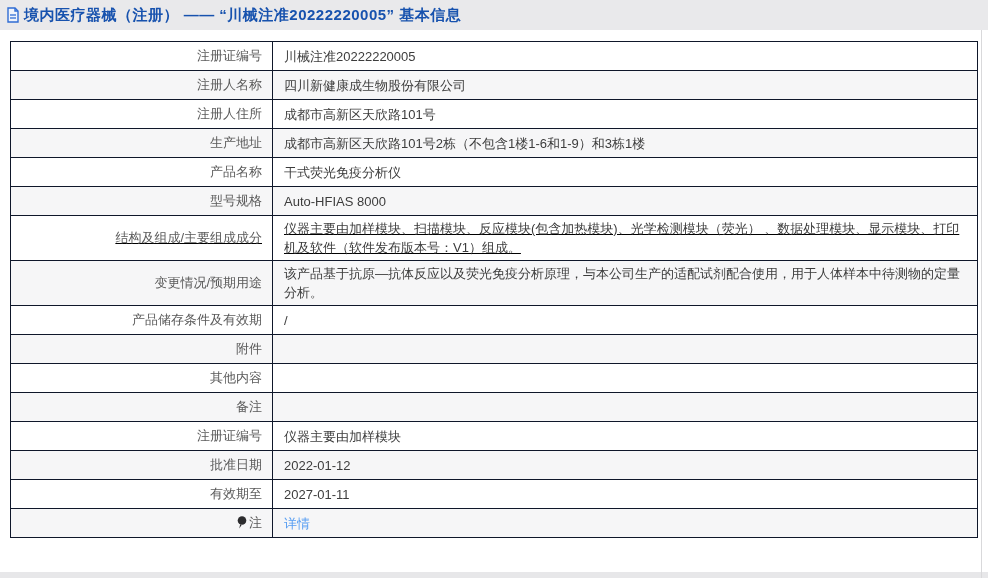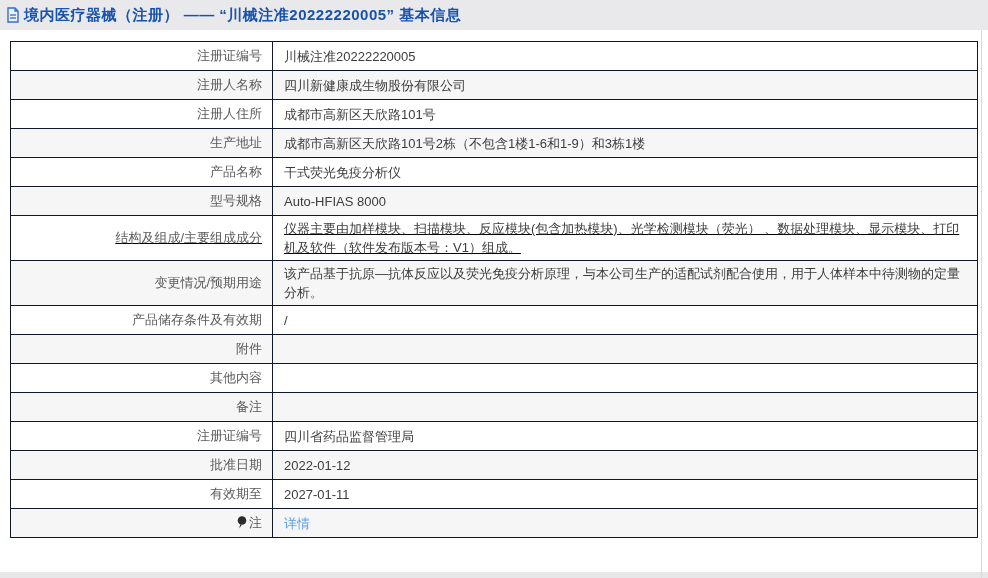--- a/index.html
+++ b/index.html
@@ -141,21 +141,21 @@
       <tr>
         <th class="label-cell">其他内容</th>
         <td class="value-cell"></td>
       </tr>
       <tr>
         <th class="label-cell">备注</th>
         <td class="value-cell"></td>
       </tr>
       <tr>
         <th class="label-cell">注册证编号</th>
-        <td class="value-cell">四川省药品监督管理局</td>
+        <td class="value-cell">仪器主要由加样模块</td>
       </tr>
       <tr>
         <th class="label-cell">批准日期</th>
         <td class="value-cell">2022-01-12</td>
       </tr>
       <tr>
         <th class="label-cell">有效期至</th>
         <td class="value-cell">2027-01-11</td>
       </tr>
       <tr>

